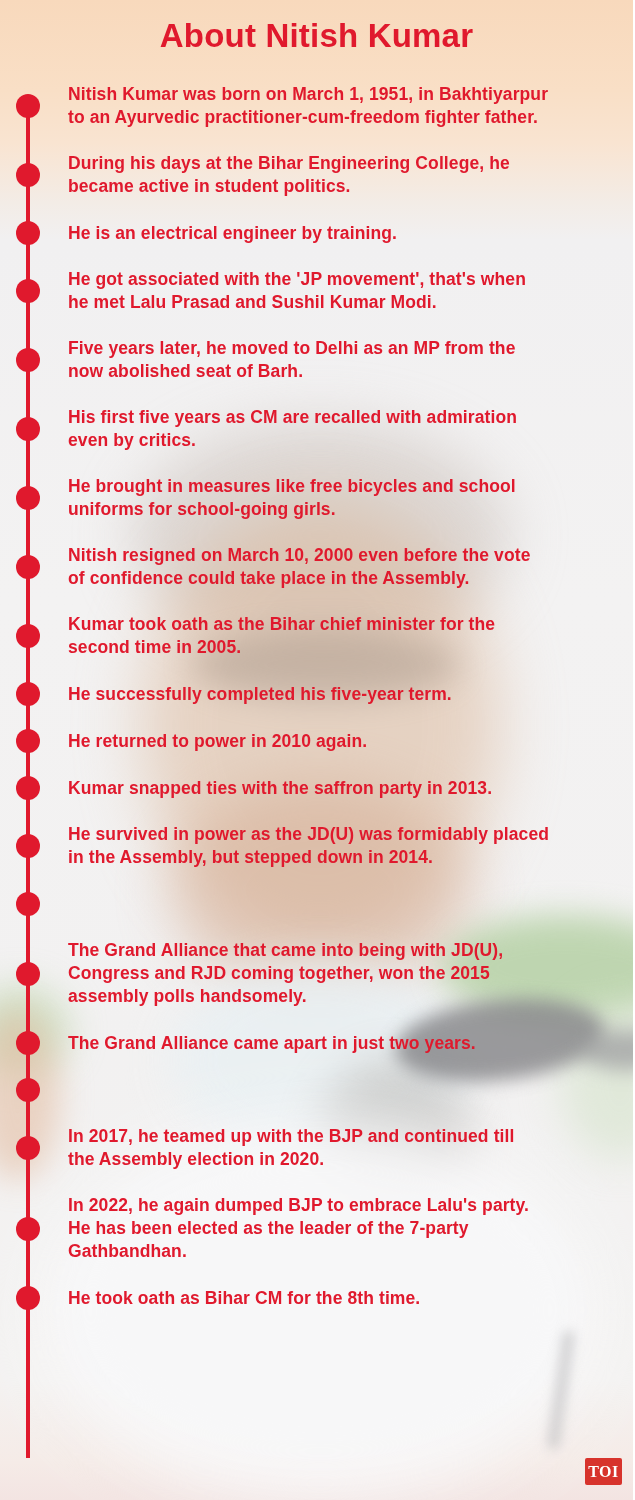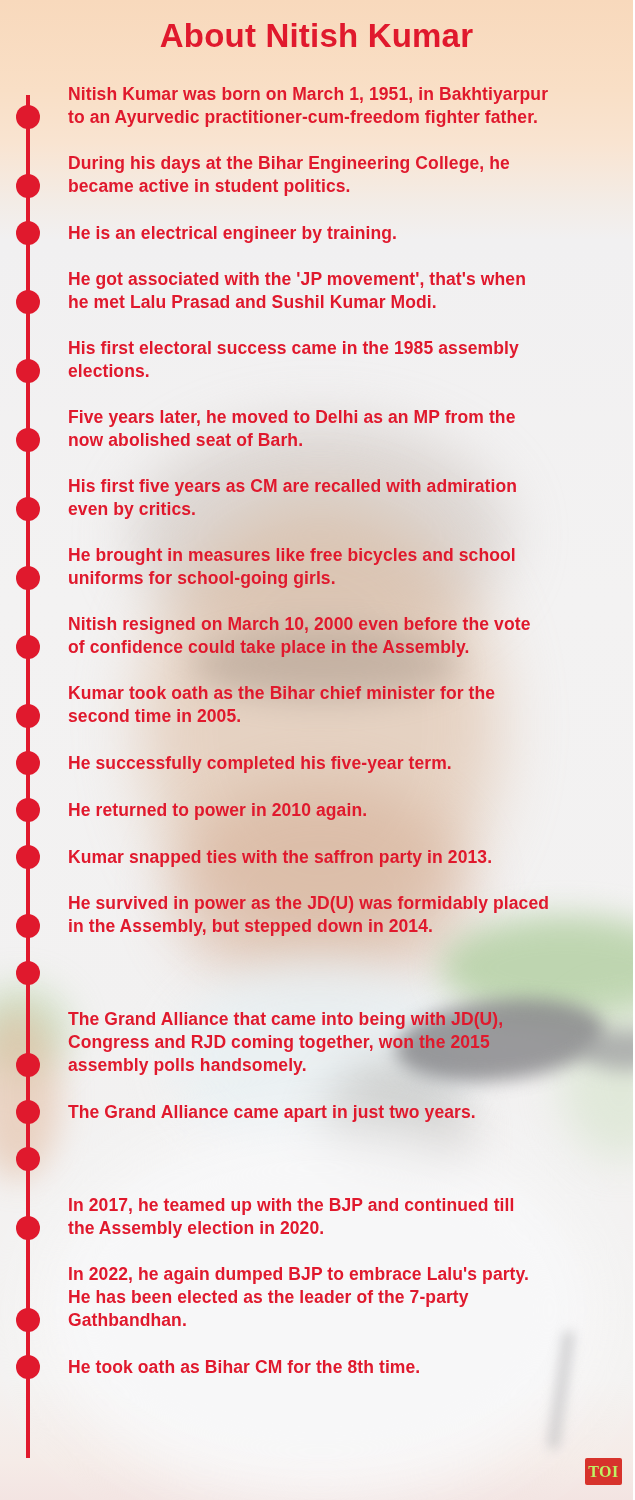--- a/index.html
+++ b/index.html
@@ -40,39 +40,39 @@
     color:var(--accent,#e0192d);
     letter-spacing:.2px;
   }
   .timeline{position:relative;margin-top:27px;}
   .timeline-line{
     position:absolute;left:26.2px;width:3.6px;
     background:var(--accent,#e0192d);
     z-index:0;
   }
   .facts{display:flex;flex-direction:column;gap:23px;position:relative;}
-  .fact{display:flex;align-items:flex-end;gap:28px;}
+  .fact{display:flex;align-items:center;gap:28px;}
   .dot{
     flex:0 0 24px;width:24px;height:24px;margin-left:16px;margin-top:0px;
     border-radius:50%;
     background:var(--accent,#e0192d);
     position:relative;z-index:1;
   }
   .fact-text{
     margin:0;max-width:552px;
     white-space:pre-line;
     font-size:17.5px;line-height:23px;font-weight:700;
     color:var(--accent,#e0192d);
     letter-spacing:.1px;
   }
   .toi-logo{
     position:absolute;right:11px;bottom:15px;z-index:2;
     width:37px;height:27px;border-radius:2px;
     background:var(--logo-bg,#d7332c);
-    color:#bef264;
+    color:#ffffff;
     font-family:"Liberation Serif", serif;
     font-weight:700;font-size:16px;letter-spacing:.5px;
     display:flex;align-items:center;justify-content:center;
   }
 </style>
 </head>
 <body>
 
 <div class="page" style="--accent: #e0192d; --logo-bg: #d7332c;">
 
@@ -115,25 +115,20 @@
     <span class="dot"></span>
     <p class="fact-text">He is an electrical engineer by training.</p>
   </div>
 
   <div class="fact">
     <span class="dot"></span>
     <p class="fact-text">He got associated with the 'JP movement', that's when
 he met Lalu Prasad and Sushil Kumar Modi.</p>
   </div>
 
-  <div class="fact">
-    <span class="dot"></span>
-    <p class="fact-text">His first electoral success came in the 1985 assembly
-elections.</p>
-  </div>
 
   <div class="fact">
     <span class="dot"></span>
     <p class="fact-text">Five years later, he moved to Delhi as an MP from the
 now abolished seat of Barh.</p>
   </div>
 
 
   <div class="fact">
     <span class="dot"></span>

